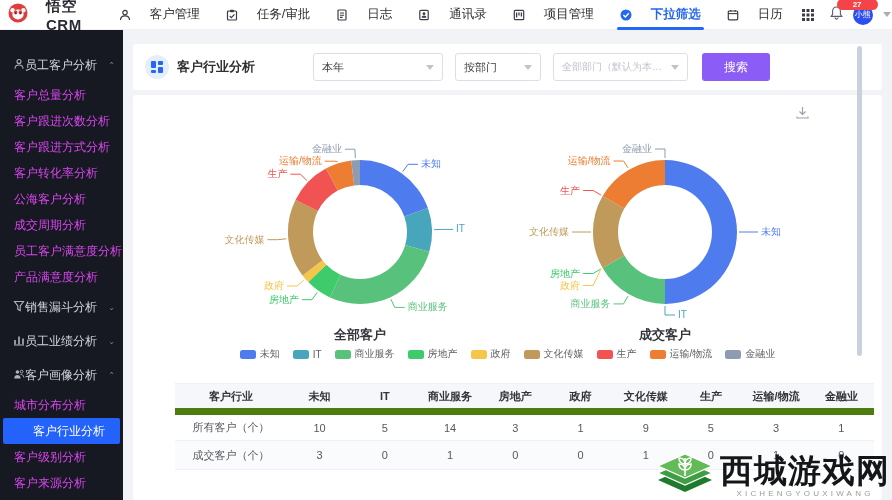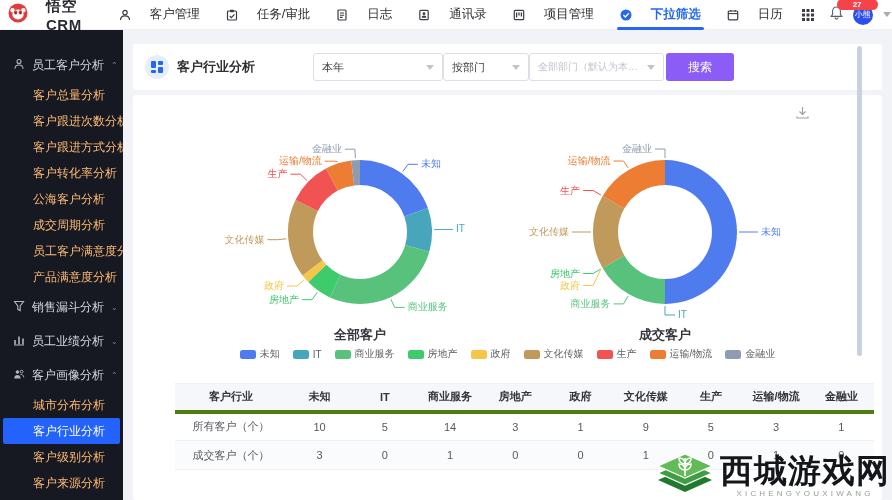--- a/index.html
+++ b/index.html
@@ -23,37 +23,37 @@
   .badge { position:absolute; top:-7px; left:7px; background:#f5434a; color:#fff; font-size:8px;
     line-height:11px; padding:0 16px; border-radius:6px; font-weight:bold; }
   .avatar { width:20px; height:20px; border-radius:50%; background:#2d4ff0; color:#fff;
     font-size:8px; display:flex; align-items:center; justify-content:center; cursor:pointer; }
   .caret-down { width:0; height:0; border-left:4px solid transparent; border-right:4px solid transparent;
     border-top:5px solid #a9adb5; cursor:pointer; }
 
   
   .sidebar { position:absolute; left:0; top:30px; width:123px; height:470px; background:#171922;
     overflow:hidden; z-index:4; }
-  .sgroup { display:flex; align-items:center; gap:7px; padding:0 8px 0 13px; height:34px;
+  .sgroup { display:flex; align-items:center; padding:0 8px 0 13px; height:34px;
     color:#d2d6df; font-size:12px; cursor:pointer; white-space:nowrap; }
   .sgroup .chev { margin-left:auto; font-size:8px; color:#7d828f; }
-  .schild { height:26px; line-height:26px; padding-left:33px; font-size:12px; color:#fdba74;
+  .schild { height:26px; line-height:26px; padding-left:14px; font-size:12px; color:#d946ef;
     cursor:pointer; white-space:nowrap; overflow:hidden; }
   .schild.active { background:#2362fb; color:#fff; margin:0 3px; padding-left:30px; border-radius:2px; }
 
   
   .main-bg { position:absolute; left:123px; top:30px; width:769px; height:470px; background:#f2f3f7; }
   .toolbar { position:absolute; left:133px; top:44px; width:749px; height:46px; background:#fff;
     border-radius:3px; display:flex; align-items:center; padding:0 12px; }
   .tb-icon { width:24px; height:24px; border-radius:50%; background:#e6eefc; display:flex;
     align-items:center; justify-content:center; margin-right:8px; }
   .tb-title { font-size:13px; font-weight:bold; color:#2e3033; margin-right:58px; white-space:nowrap; }
   .select { height:28px; border:1px solid #dcdfe6; border-radius:3px; background:#fff;
     display:flex; align-items:center; padding:0 8px; font-size:11px; color:#3a3d42;
-    cursor:pointer; }
+    margin-right:12px; cursor:pointer; }
   .select .val { flex:1; overflow:hidden; white-space:nowrap; text-overflow:ellipsis; }
   .select .sc { width:0; height:0; border-left:4px solid transparent; border-right:4px solid transparent;
     border-top:5px solid #c0c4cc; margin-left:6px; flex:none; }
   .select.placeholder .val { color:#bfc4cc; font-size:10px; }
   .sel-period { width:130px; } .sel-type { width:86px; } .sel-dept { width:135px; }
   .search-btn { width:68px; height:28px; background:#8b5cf6; color:#fff; font-size:12px;
     border:none; border-radius:3px; cursor:pointer; margin-left:2px; }
 
   .content-card { position:absolute; left:133px; top:95px; width:749px; height:405px;
     background:#fff; border-radius:3px; }
@@ -64,21 +64,21 @@
 
   .legend { position:absolute; left:0; top:252px; width:100%; display:flex; justify-content:center;
     align-items:center; gap:13px; }
   .lg-item { display:flex; align-items:center; gap:4px; cursor:pointer; }
   .lg-swatch { width:16px; height:9px; border-radius:2.5px; }
   .lg-label { font-size:10px; color:#606266; }
 
   .tbl-wrap { position:absolute; left:42px; right:8px; top:288px; }
   table { width:100%; border-collapse:collapse; table-layout:fixed; }
   th { background:#f6f7fa; font-size:11px; color:#33353a; font-weight:bold; height:28px;
-    border-bottom:4px solid #4d7c0f; border-top:1px solid #eef0f5; }
+    border-bottom:7px solid #4d7c0f; border-top:1px solid #eef0f5; }
   td { font-size:11px; color:#55585e; height:29px; text-align:center; border-bottom:1px solid #edf0f5; }
   tr.stripe td { background:#fafbfd; }
   th:first-child, td:first-child { width:112px; }
 
   .scroll-thumb { position:absolute; left:857px; top:46px; width:5px; height:310px;
     background:#c9d1dc; border-radius:3px; cursor:pointer; z-index:6; }
 
   
   .watermark { position:absolute; right:2px; bottom:2px; display:flex; align-items:flex-end;
     gap:6px; z-index:9; }

